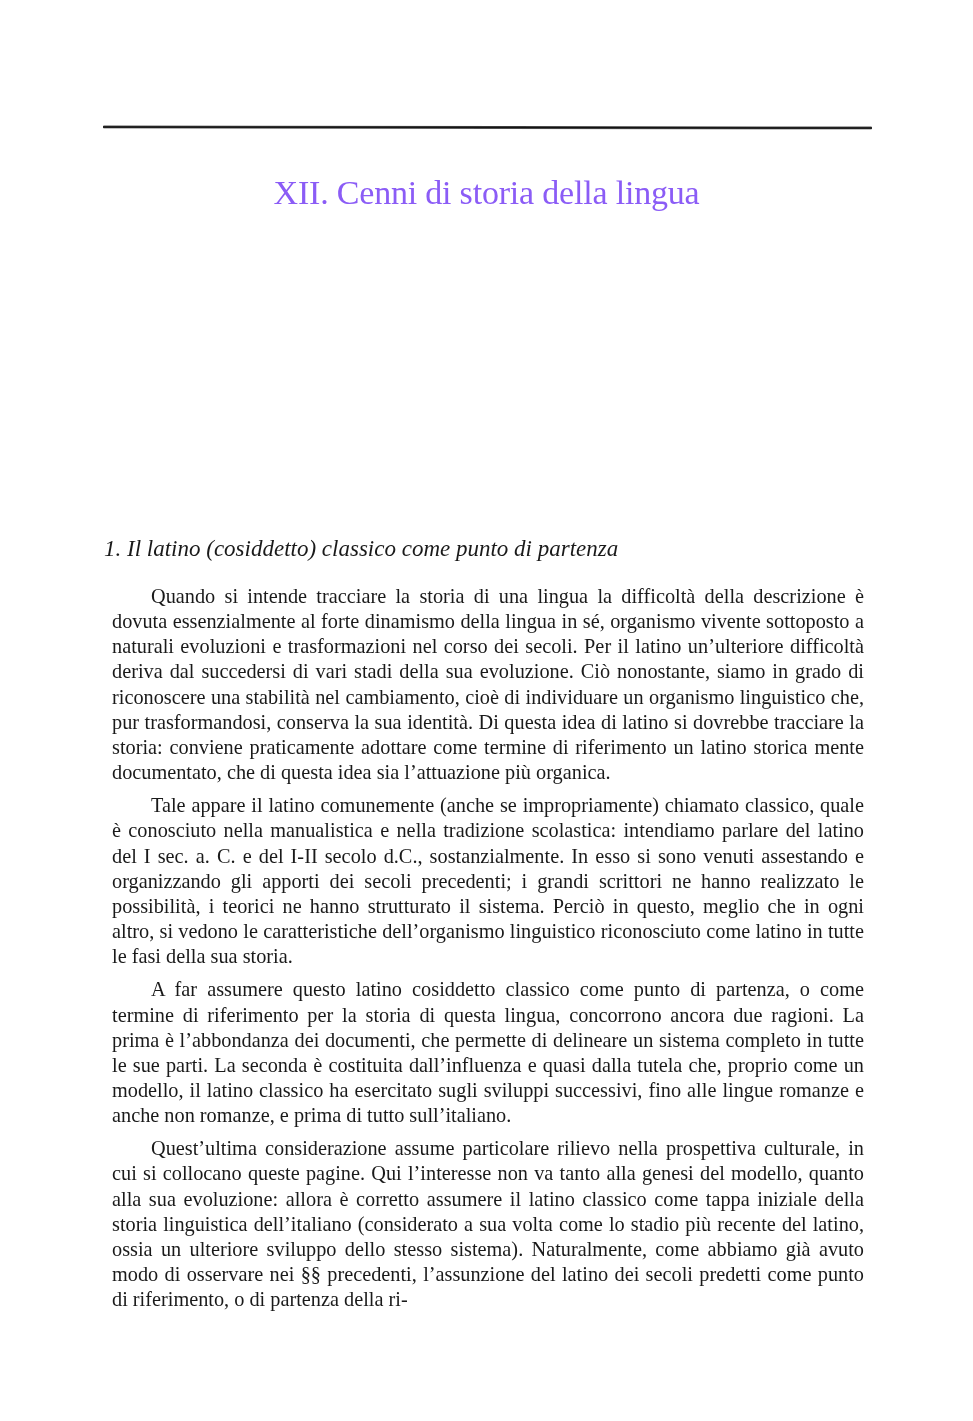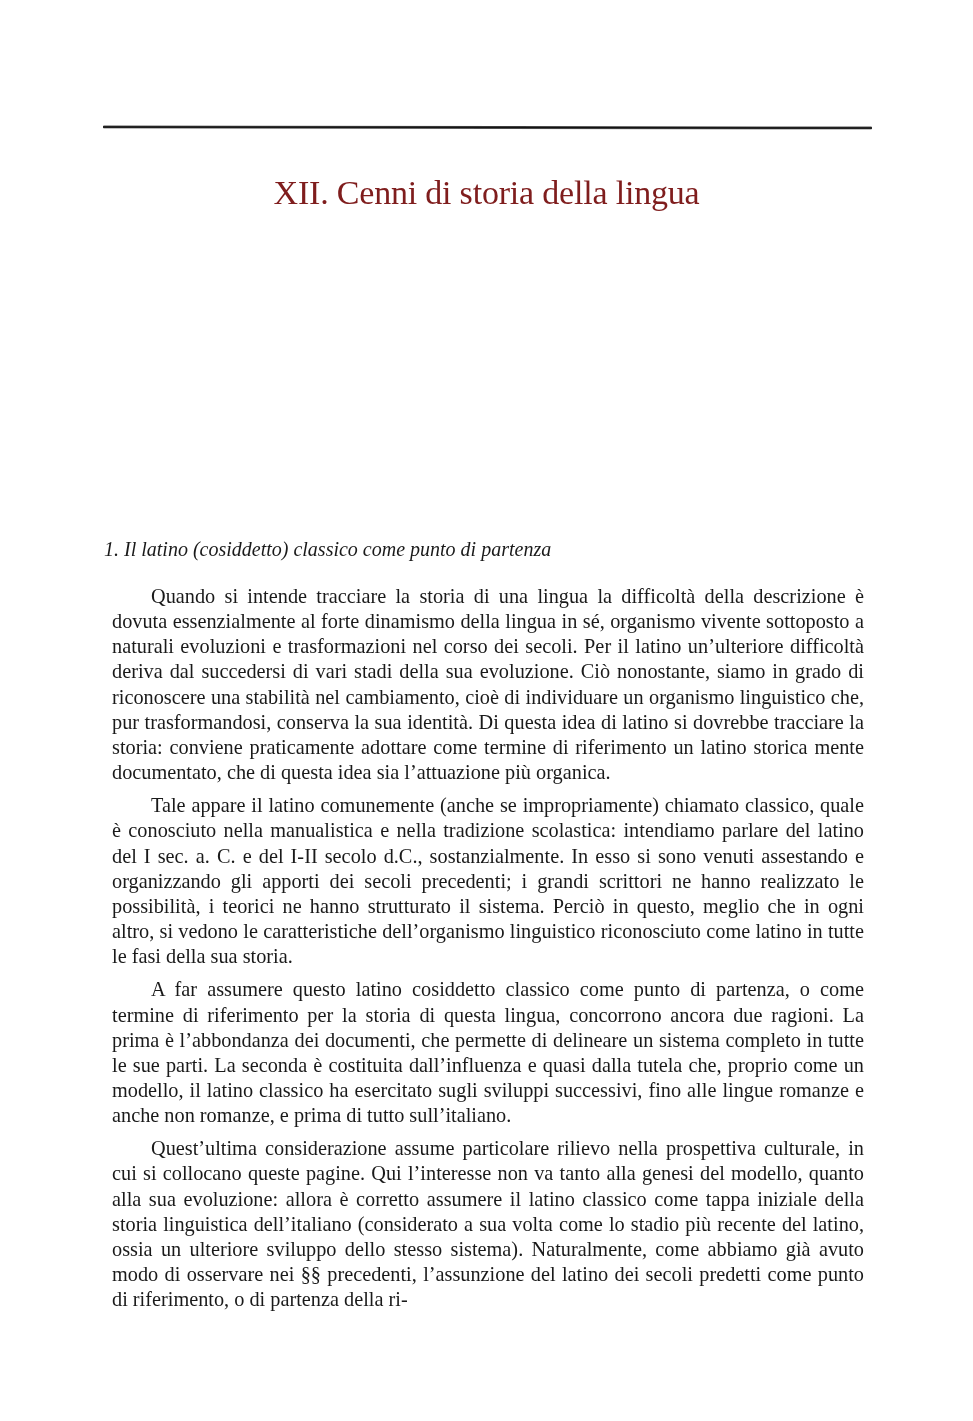--- a/index.html
+++ b/index.html
@@ -29,28 +29,28 @@
       position: absolute;
       left: 0;
       right: 0;
       top: 171px;
       text-align: center;
       font-size: 34px;
       line-height: 44px;
       letter-spacing: -0.2px;
       margin: 0;
       font-weight: normal;
-      color: #7f1d1d;
+      color: #8b5cf6;
     }
     .section-heading {
       position: absolute;
       left: 104px;
       top: 533px;
       margin: 0;
-      font-size: 20px;
+      font-size: 23px;
       line-height: 32px;
       font-style: italic;
       font-weight: normal;
       color: #1a1a1a;
     }
     .body-text {
       position: absolute;
       left: 104px;
       top: 576px;
       width: 768px;

